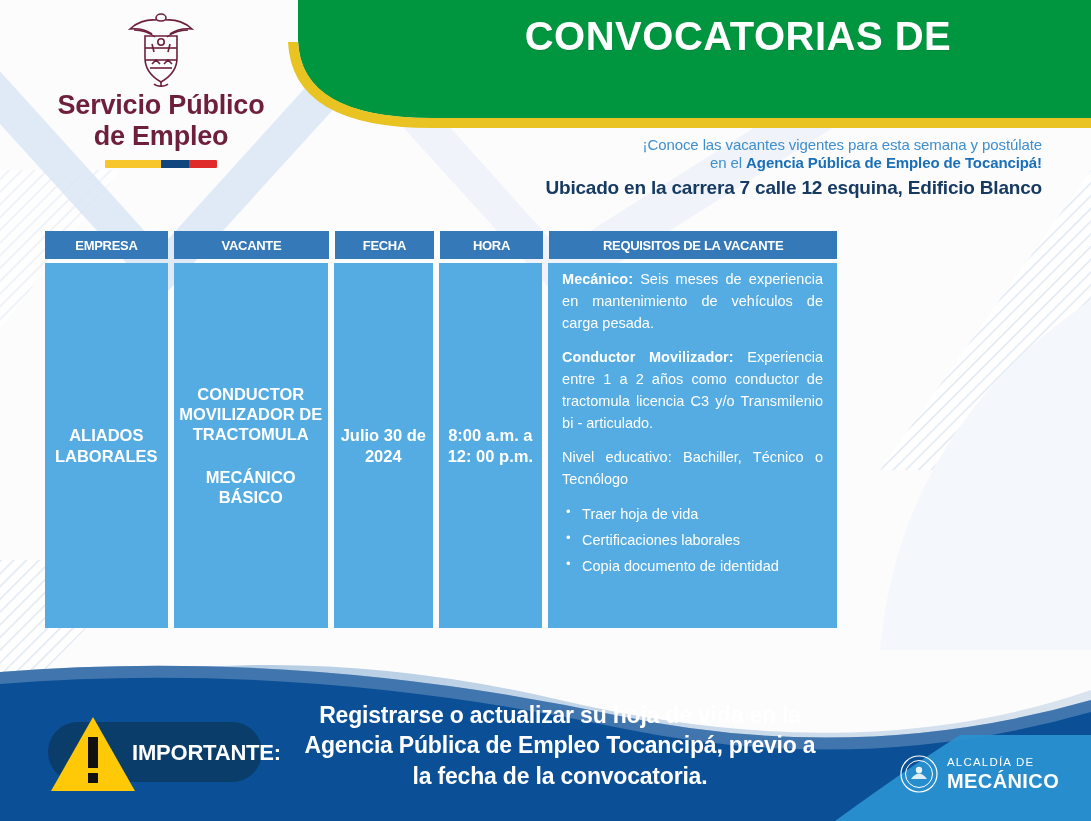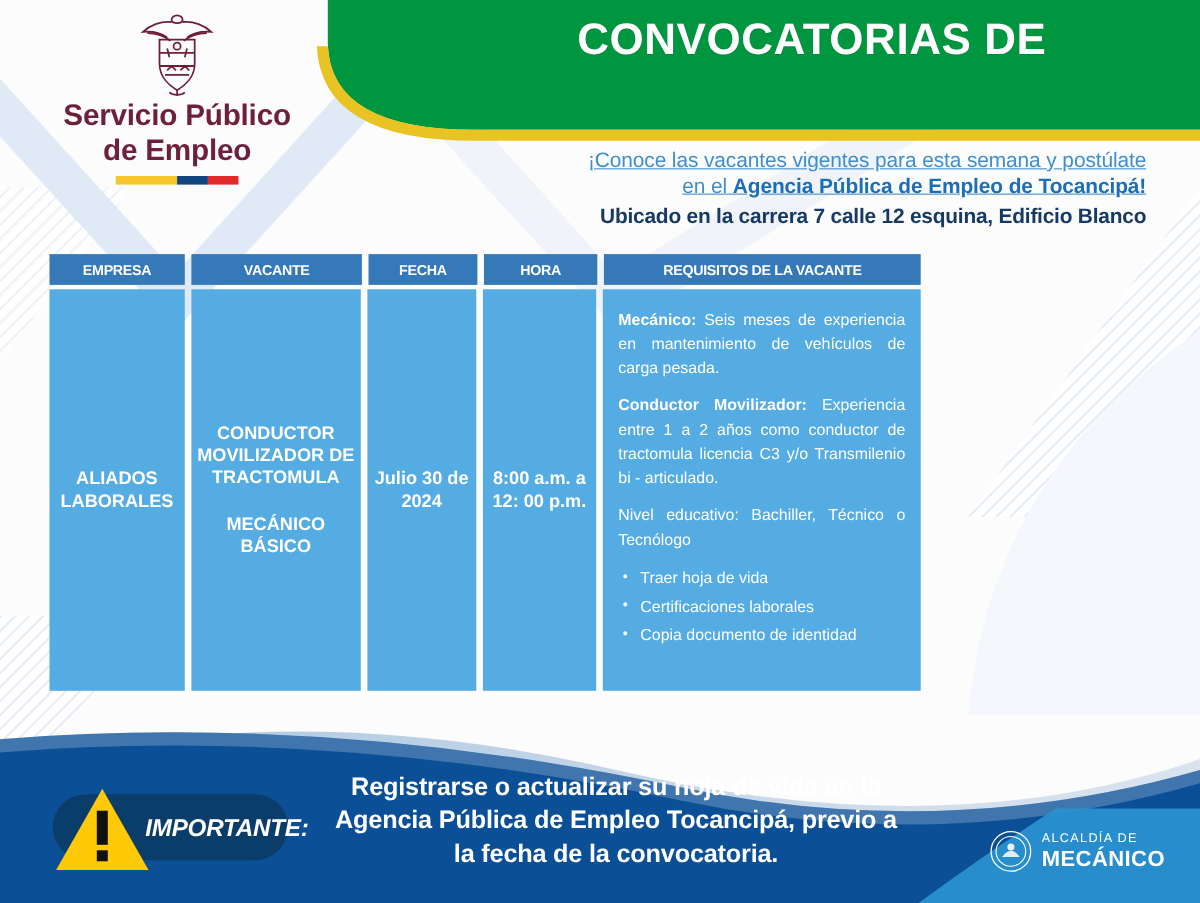--- a/index.html
+++ b/index.html
@@ -36,21 +36,21 @@
     font-size:40px;line-height:1.12;letter-spacing:0.5px;
     text-shadow:0 1px 1px rgba(0,0,0,.10);
     z-index:5;
   }
 
   
   .subtitle{
     position:absolute;left:330px;top:136px;width:712px;
     text-align:right;z-index:6;
   }
-  .sub1{color:#3f8ecd;font-size:19px;line-height:1.2;letter-spacing:-0.1px;text-decoration:underline;}
+  .sub1{color:#3f8ecd;font-size:15px;line-height:1.2;letter-spacing:-0.1px;}
   .sub1 .strong{color:#1b6fb8;font-weight:bold;}
   .sub3{color:#173a63;font-size:19px;font-weight:bold;margin-top:5px;letter-spacing:-0.2px;}
 
   
   .table{position:absolute;left:45px;top:231px;width:792px;z-index:6;}
   .thead{display:flex;gap:6px;}
   .th{
     background:#3579b8;color:#fff;font-weight:bold;font-size:13px;
     letter-spacing:-0.3px;
     height:28px;display:flex;align-items:center;justify-content:center;
@@ -64,21 +64,21 @@
     padding:22px 4px;box-sizing:border-box;
   }
   .c1{width:152px;}
   .c2{width:192px;}
   .c3{width:122px;}
   .c4{width:128px;}
   .c5{width:356px;}
   .td.c5{
     align-items:flex-start;justify-content:flex-start;text-align:justify;
     font-weight:normal;font-size:14.5px;line-height:1.5;
-    padding:18px 14px 14px 14px;
+    padding:6px 14px 14px 14px;
   }
   .vac-group{display:block;}
   .vac-gap{height:22px;}
   .req p{margin:0 0 13px 0;text-align:justify;}
   .req p:last-child{margin-bottom:0;}
   .req b{font-weight:bold;}
   .req ul{margin:6px 0 0 0;padding:0;list-style:none;}
   .req ul li{
     position:relative;padding-left:20px;margin-bottom:5px;
     text-align:left;line-height:1.45;
@@ -92,21 +92,21 @@
     position:absolute;left:280px;top:700px;width:560px;
     text-align:center;color:#ffffff;font-weight:bold;
     font-size:23px;line-height:1.32;letter-spacing:-0.2px;z-index:8;
   }
   .imp-pill{
     position:absolute;left:48px;top:722px;width:214px;height:60px;
     background:#0b3d6b;border-radius:30px;z-index:7;
   }
   .imp-label{
     position:absolute;left:132px;top:740px;color:#ffffff;
-    font-weight:bold;font-size:22px;letter-spacing:-0.2px;z-index:9;font-style:italic;
+    font-weight:bold;font-size:22px;letter-spacing:-0.2px;z-index:9;
   }
   .warn{position:absolute;left:50px;top:715px;width:86px;height:78px;z-index:9;}
 
   .alc-logo{position:absolute;left:900px;top:755px;z-index:9;display:flex;align-items:center;gap:9px;}
   .alc-seal{width:38px;height:38px;flex:0 0 38px;}
   .alc-text{color:#ffffff;line-height:1.0;}
   .alc-1{font-size:11.5px;letter-spacing:1.2px;}
   .alc-2{font-size:20px;font-weight:bold;letter-spacing:0.4px;margin-top:2px;}
 </style>
 </head>

